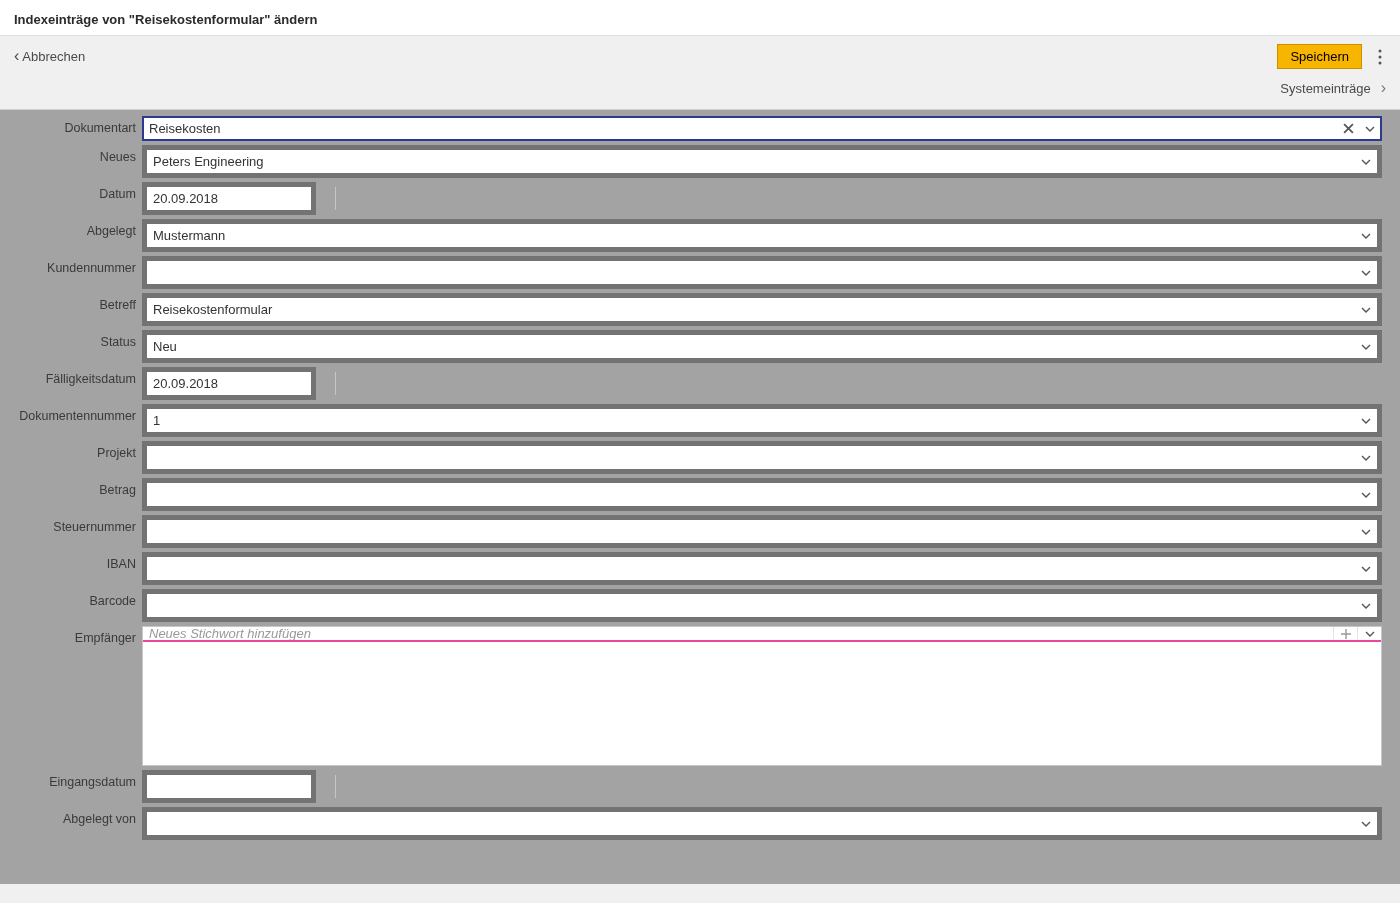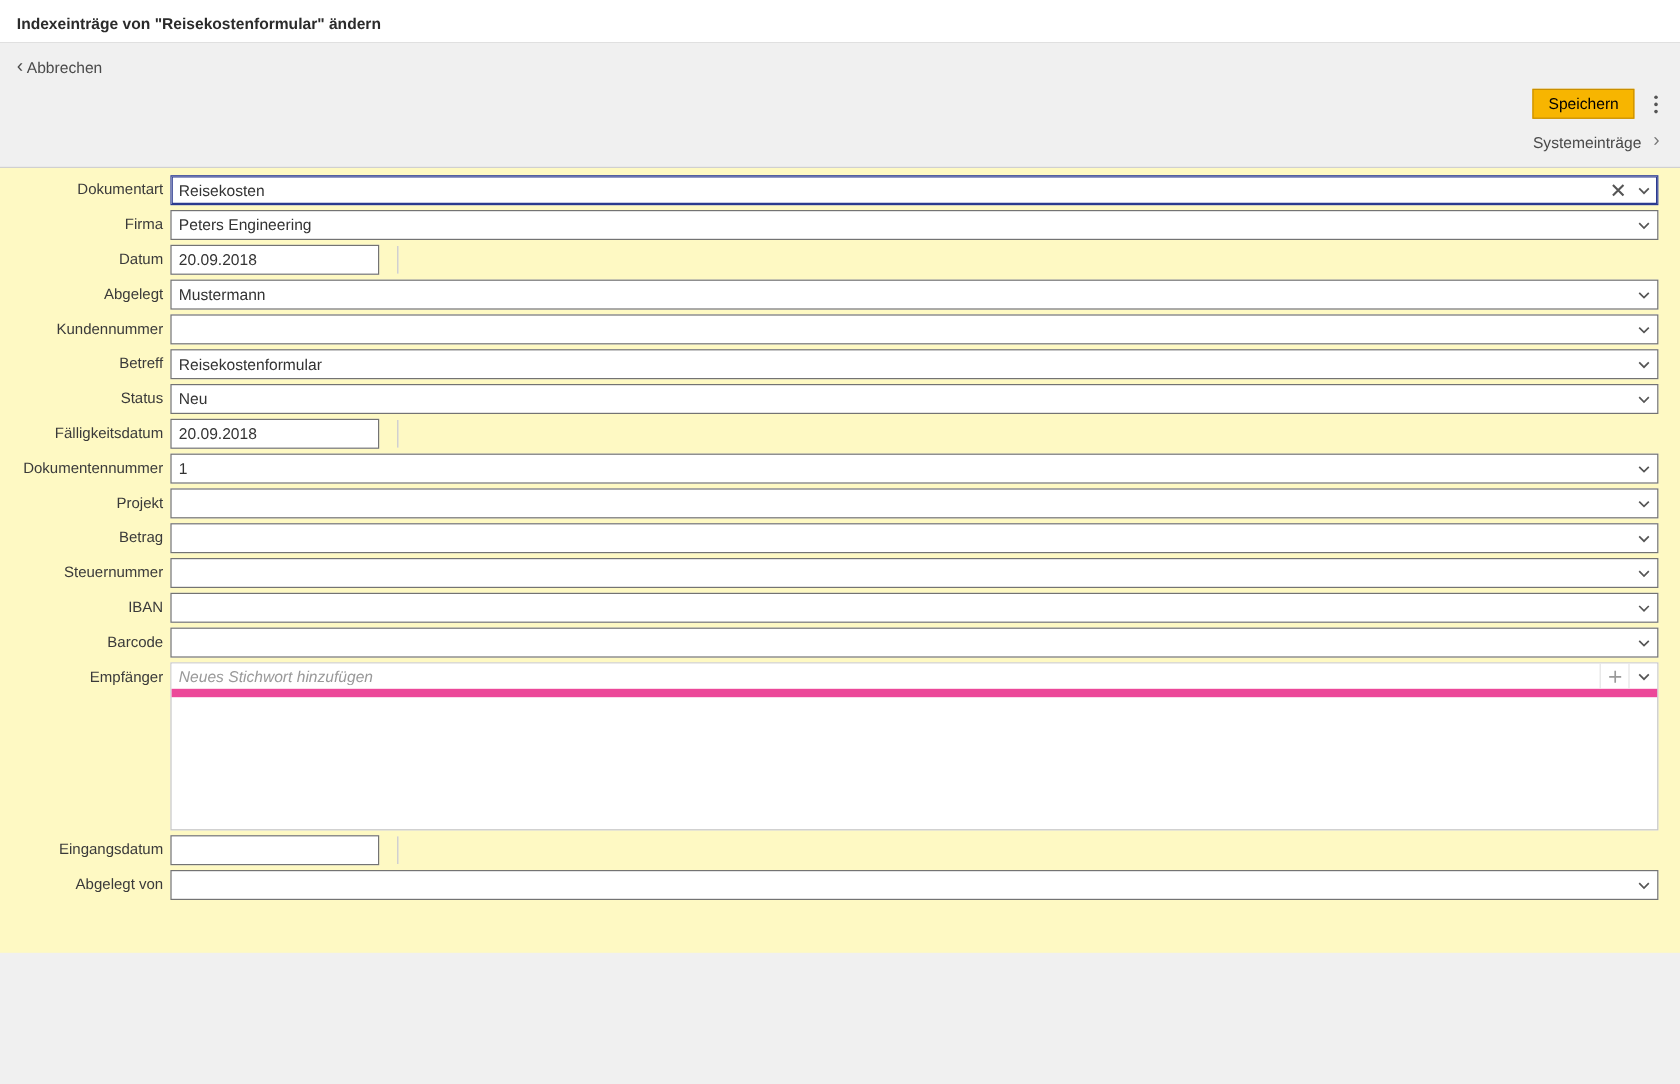--- a/index.html
+++ b/index.html
@@ -38,23 +38,22 @@
   }
   .cancel-link::before {
     content: "\2039";
     font-size: 16px;
     margin-right: 3px;
     line-height: 1;
   }
   .toolbar-right {
     display: flex;
     flex-direction: column;
-    align-items: flex-start;
+    align-items: flex-end;
     gap: 10px;
-    margin-top: 30px;
   }
   .toolbar-right-row1 {
     display: flex;
     align-items: center;
     gap: 10px;
   }
   .btn-primary {
     background: #f7b500;
     border: 1px solid #c98f00;
     color: #000;
@@ -87,21 +86,21 @@
     font-size: 16px;
     margin-left: 10px;
     color: #777;
   }
   .divider {
     height: 1px;
     background: #d0d0d0;
     margin-top: 8px;
   }
   .form-area {
-    background: #fef9c3;
+    background: #a3a3a3;
     padding: 6px 18px 40px 18px;
   }
   .form-row {
     display: flex;
     align-items: flex-start;
     gap: 6px;
     margin-bottom: 4px;
   }
   .form-label {
     width: 118px;
@@ -112,21 +111,21 @@
     flex-shrink: 0;
   }
   .field-wrap {
     flex: 1;
     min-width: 0;
   }
   .combobox, .datebox, .keyword-box {
     display: flex;
     align-items: stretch;
     background: #fff;
-    border: 1px solid #737373;
+    border: 5px solid #737373;
   }
   .combobox.active {
     border: 1px solid #2b3a8f;
     box-shadow: 0 0 0 1px #2b3a8f inset;
     justify-content: flex-end;
   }
   .combobox input, .keyword-box input {
     flex: 1;
     border: none;
     outline: none;
@@ -186,22 +185,22 @@
   }
   .keyword-container {
     border: 1px solid #c6c6c6;
     background: #fff;
     height: 140px;
     display: flex;
     flex-direction: column;
   }
   .keyword-box {
     border: none;
-    border-bottom: 7px solid #ec4899;
-    height: 28px;
+    border-bottom: 2px solid #ec4899;
+    height: 15px;
   }
   .keyword-box .icon-btn {
     border-left: 1px solid #e4e4e4;
     width: 24px;
   }
   .keyword-empty {
     flex: 1;
   }
 </style>
 </head>
@@ -246,21 +245,21 @@
           </span>
           <span class="icon-btn">
             <svg viewBox="0 0 10 10">
               <path d="M1 3 L5 7 L9 3" stroke="currentColor" stroke-width="1.4" fill="none"></path>
             </svg>
           </span>
         </div>
       </div>
     </div>
     <div class="form-row">
-      <div class="form-label">Firma</div>
+      <div class="form-label">Neues</div>
       <div class="field-wrap">
         <div class="combobox">
           <input type="text" value="Peters Engineering" style="">
           <span class="icon-btn">
             <svg viewBox="0 0 10 10">
               <path d="M1 3 L5 7 L9 3" stroke="currentColor" stroke-width="1.4" fill="none"></path>
             </svg>
           </span>
         </div>
       </div>

